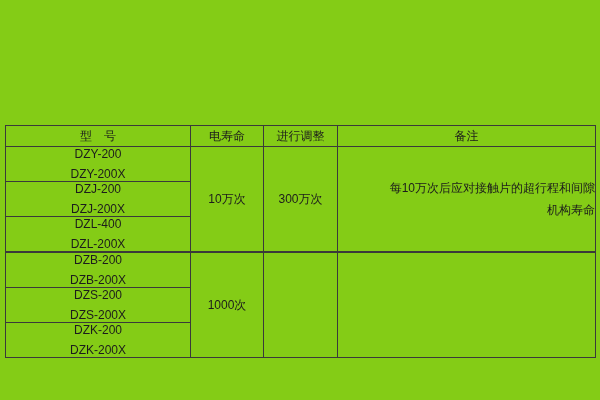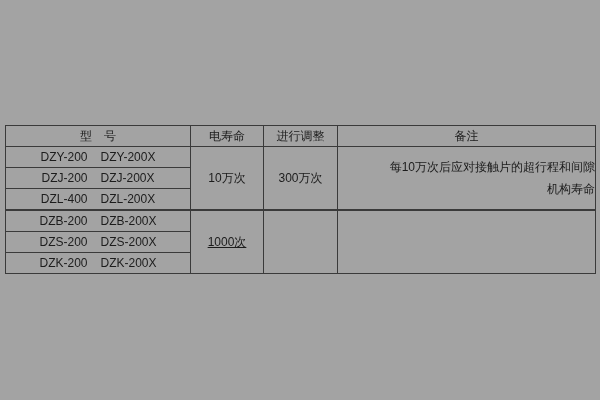--- a/index.html
+++ b/index.html
@@ -1,20 +1,20 @@
 <!DOCTYPE html>
 <html><head>
 <meta charset="utf-8">
 <style>
   html, body { margin: 0; padding: 0; }
   .canvas {
     position: relative;
     width: 600px;
     height: 400px;
-    background: #a3a3a3;
+    background: #84cc16;
     overflow: hidden;
     font-family: "Liberation Sans", "DejaVu Sans", sans-serif;
   }
   .spec-table {
     position: absolute;
     left: 5px;
     top: 125px;
     width: 590px;
     border-collapse: collapse;
     table-layout: fixed;
@@ -26,35 +26,35 @@
     height: 20px;
     padding: 0;
     text-align: center;
     vertical-align: middle;
     font-weight: normal;
     overflow: hidden;
     white-space: nowrap;
   }
   .model-pair {
     display: inline-flex;
-    gap: 13px;
+    gap: 6px;
     justify-content: center;
+    flex-direction: column;
   }
   .remarks-cell {
     text-align: left;
     padding-left: 22px;
     white-space: normal;
   }
   .remarks-cell .remarks-line {
     line-height: 22px;
     text-align: right;
   }
   .group2-top {
     border-top: 2px solid #3a3a3a !important;
-    text-decoration: underline;
   }
 </style>
 </head>
 <body>
 
 <div class="canvas">
   <table class="spec-table">
     <colgroup>
       <col style="width:185px">
       <col style="width:73px">

